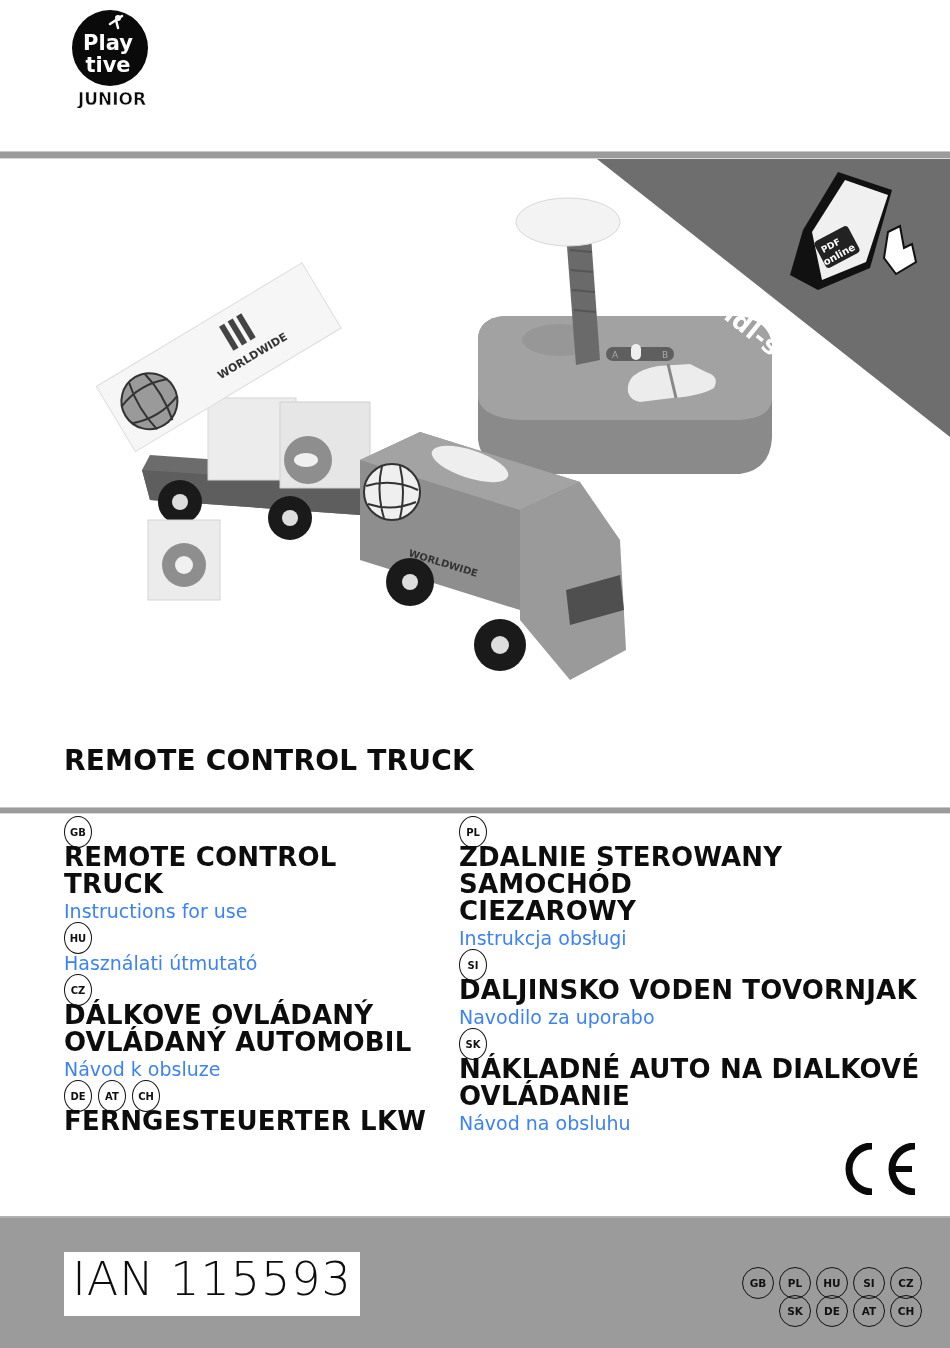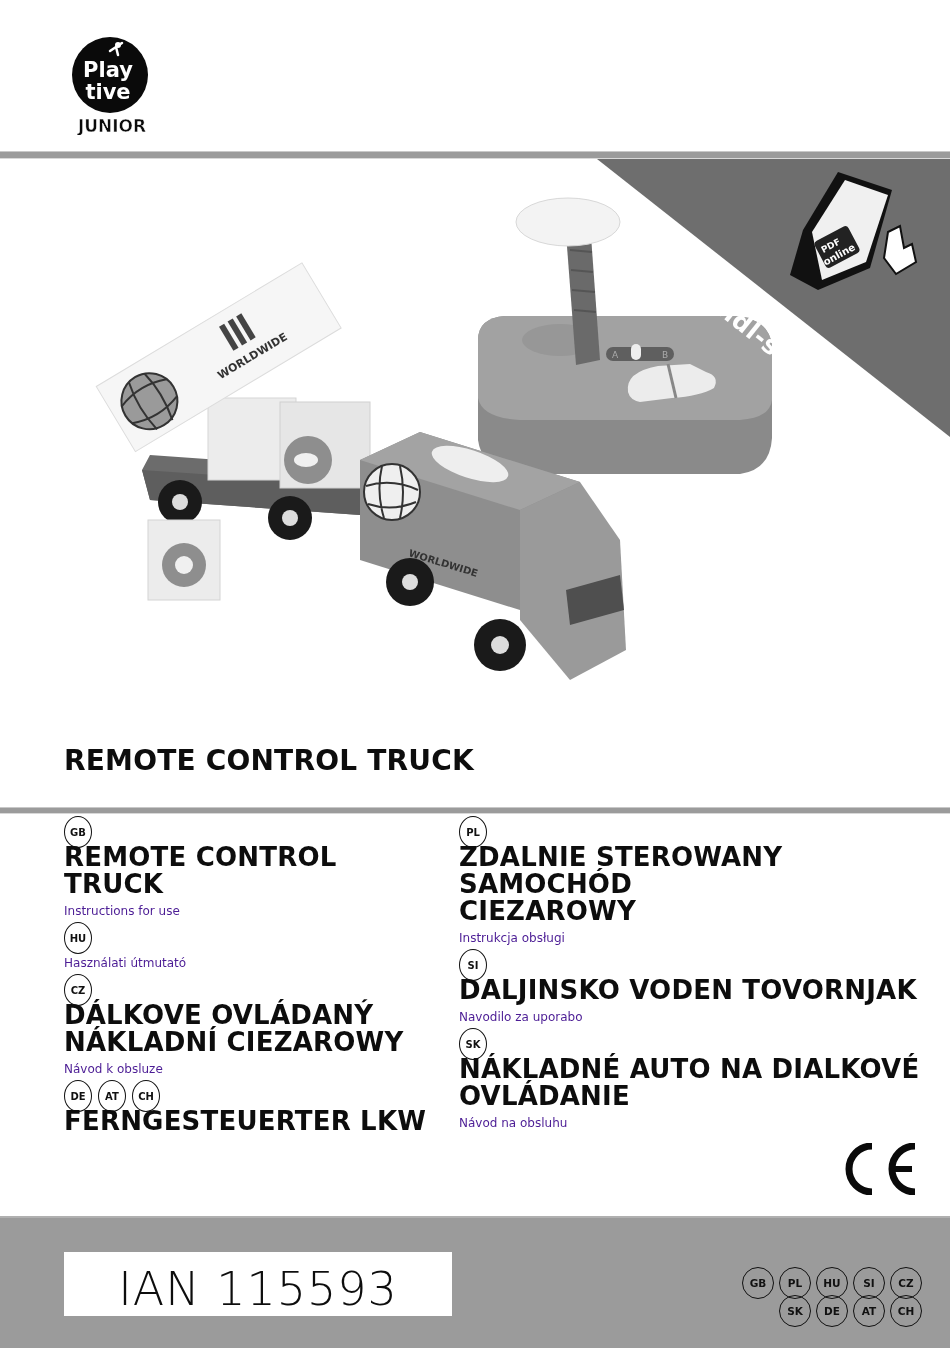--- a/index.html
+++ b/index.html
@@ -1,21 +1,21 @@
 <!DOCTYPE html>
 <html><head>
 <meta charset="utf-8">
 <style>
   html, body { margin:0; padding:0; }
   body { width:950px; height:1348px; position:relative; background:#ffffff; overflow:hidden;
          font-family:"DejaVu Sans", sans-serif; color:#111; }
   .abs { position:absolute; }
 
   
-  .logo { left:68px; top:35px; width:88px; height:100px; }
+  .logo { left:68px; top:8px; width:88px; height:100px; }
 
   
   .divider { left:0; width:950px; height:6px; background:#9b9b9b; border-top:1px solid #c8c8c8; border-bottom:1px solid #d8d8d8; box-sizing:border-box; }
   .divider.top { top:151px; height:8px; }
   .divider.mid { top:807px; height:7px; }
 
   
   .photo { left:0; top:159px; width:950px; height:600px; }
 
   
@@ -28,28 +28,28 @@
 
   
   .col { top:822px; width:420px; }
   .col.left { left:64px; }
   .col.right { left:459px; width:470px; }
   .entry { margin:0; }
   .badges { display:flex; gap:6px; height:20px; align-items:center; margin-bottom:2px; }
   .badge { display:inline-flex; align-items:center; justify-content:center; min-width:28px; height:16px;
      border:1.6px solid #111; border-radius:50%; font-size:10px; font-weight:bold; padding:15px 3px; box-sizing:border-box; color:#111; }
   .entry-title { font-weight:bold; font-size:26px; line-height:27px; color:#0d0d0d; white-space:pre-line; letter-spacing:0.2px; }
-  .entry-sub { font-size:12px; line-height:26px; color:#4c1d95; margin-bottom:4px; }
+  .entry-sub { font-size:19px; line-height:26px; color:#3b82f6; margin-bottom:4px; }
 
   
   .ce { left:842px; top:1143px; width:76px; height:52px; }
 
   
   .footer { left:0; top:1216px; width:950px; height:132px; background:#9b9b9b; border-top:2px solid #b0b0b0; box-sizing:border-box; }
-  .ian-box { left:64px; top:1252px; width:388px; height:64px; background:#ffffff; display:flex; align-items:flex-end; justify-content:center; }
+  .ian-box { left:64px; top:1252px; width:296px; height:64px; background:#ffffff; display:flex; align-items:flex-start; justify-content:center; }
   .ian-text { font-size:46px; font-family:"DejaVu Sans", sans-serif; color:#0d0d0d; letter-spacing:1px; font-weight:300; }
   .footer-badges { right:28px; width:220px; display:flex; justify-content:flex-end; gap:5px; }
   .footer-badges.r1 { top:1267px; }
   .footer-badges.r2 { top:1295px; }
   .footer-badges .badge { min-width:32px; height:18px; font-size:10.5px; }
 </style>
 </head>
 <body>
 
 <div class="abs logo">
@@ -162,21 +162,21 @@
     <div class="badges">
         <span class="badge">HU</span>
       </div>
     <div class="entry-sub">Használati útmutató</div>
   </div>
   <div class="entry">
     <div class="badges">
         <span class="badge">CZ</span>
       </div>
     <div class="entry-title">DÁLKOVE OVLÁDANÝ
-NÁKLADNÍ CIEZAROWY</div>
+OVLÁDANÝ AUTOMOBIL</div>
     <div class="entry-sub">Návod k obsluze</div>
   </div>
   <div class="entry">
     <div class="badges">
       <span class="badge">DE</span>
       <span class="badge">AT</span>
       <span class="badge">CH</span>
     </div>
     <div class="entry-title">FERNGESTEUERTER LKW</div>
   </div>

